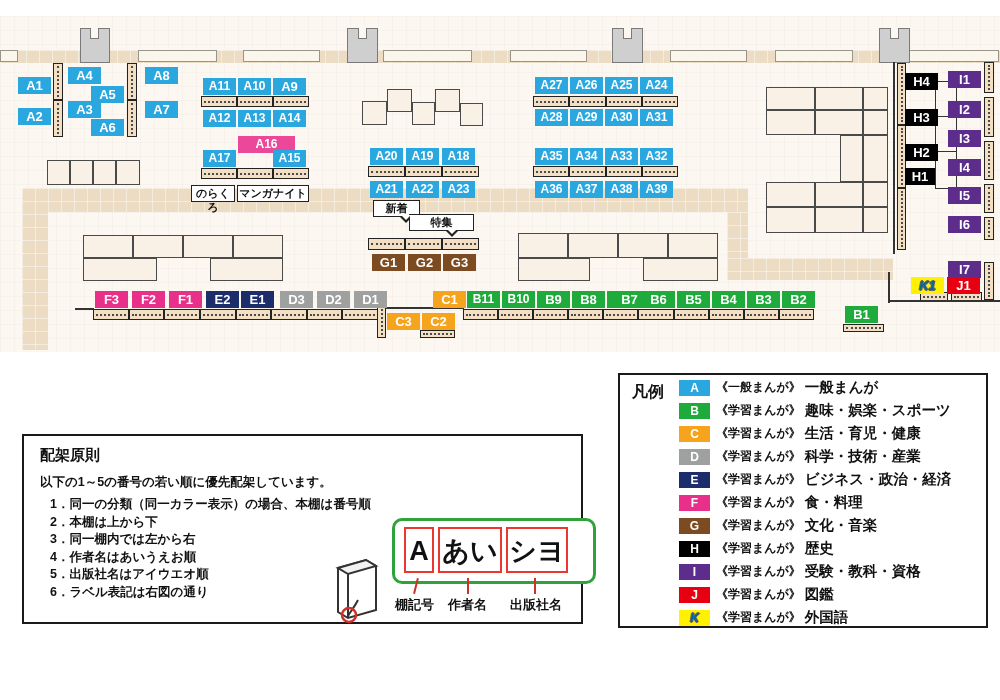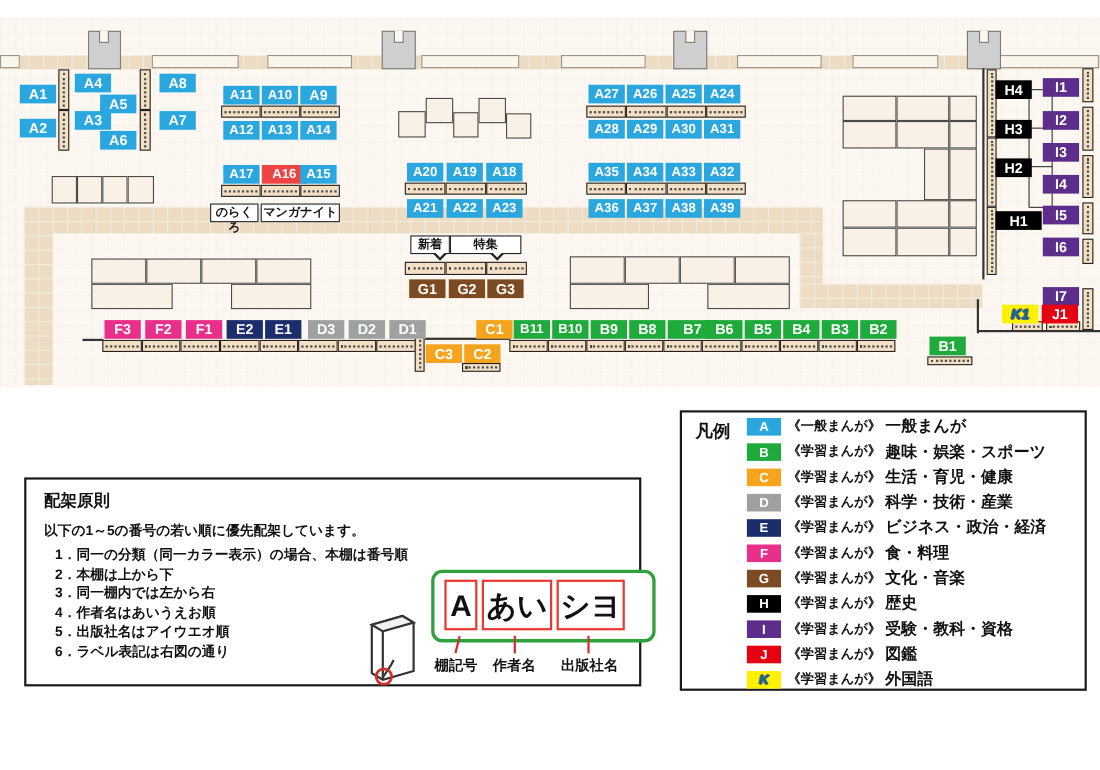--- a/index.html
+++ b/index.html
@@ -238,21 +238,21 @@
       <div class="abs lbl A" style="left: 91px; top: 119px; width: 33px; background: rgb(43, 167, 224);">A6</div>
       <div class="abs lbl A" style="left: 145px; top: 67px; width: 33px; background: rgb(43, 167, 224);">A8</div>
       <div class="abs lbl A" style="left: 145px; top: 101px; width: 33px; background: rgb(43, 167, 224);">A7</div>
       <div class="abs lbl A small" style="left: 203px; top: 78px; width: 33px; background: rgb(43, 167, 224);">A11</div>
       <div class="abs lbl A small" style="left: 238px; top: 78px; width: 33px; background: rgb(43, 167, 224);">A10</div>
       <div class="abs lbl A" style="left: 273px; top: 78px; width: 33px; background: rgb(43, 167, 224);">A9</div>
       <div class="abs lbl A small" style="left: 203px; top: 110px; width: 33px; background: rgb(43, 167, 224);">A12</div>
       <div class="abs lbl A small" style="left: 238px; top: 110px; width: 33px; background: rgb(43, 167, 224);">A13</div>
       <div class="abs lbl A small" style="left: 273px; top: 110px; width: 33px; background: rgb(43, 167, 224);">A14</div>
       <div class="abs lbl A small" style="left: 203px; top: 150px; width: 33px; background: rgb(43, 167, 224);">A17</div>
-      <div class="abs lbl A small" style="left: 238px; top: 150px; width: 41px; background: #ef4444;">A16</div>
+      <div class="abs lbl A small" style="left: 238px; top: 136px; width: 57px; background: #ec4899;">A16</div>
       <div class="abs lbl A small" style="left: 273px; top: 150px; width: 33px; background: rgb(43, 167, 224);">A15</div>
       <div class="abs lbl A small" style="left: 370px; top: 148px; width: 33px; background: rgb(43, 167, 224);">A20</div>
       <div class="abs lbl A small" style="left: 406px; top: 148px; width: 33px; background: rgb(43, 167, 224);">A19</div>
       <div class="abs lbl A small" style="left: 442px; top: 148px; width: 33px; background: rgb(43, 167, 224);">A18</div>
       <div class="abs lbl A small" style="left: 370px; top: 181px; width: 33px; background: rgb(43, 167, 224);">A21</div>
       <div class="abs lbl A small" style="left: 406px; top: 181px; width: 33px; background: rgb(43, 167, 224);">A22</div>
       <div class="abs lbl A small" style="left: 442px; top: 181px; width: 33px; background: rgb(43, 167, 224);">A23</div>
       <div class="abs lbl A small" style="left: 535px; top: 77px; width: 33px; background: rgb(43, 167, 224);">A27</div>
       <div class="abs lbl A small" style="left: 570px; top: 77px; width: 33px; background: rgb(43, 167, 224);">A26</div>
       <div class="abs lbl A small" style="left: 605px; top: 77px; width: 33px; background: rgb(43, 167, 224);">A25</div>
@@ -290,33 +290,33 @@
       <div class="abs lbl B" style="left: 677px; top: 291px; width: 33px; background: rgb(31, 170, 60);">B5</div>
       <div class="abs lbl B" style="left: 712px; top: 291px; width: 33px; background: rgb(31, 170, 60);">B4</div>
       <div class="abs lbl B" style="left: 747px; top: 291px; width: 33px; background: rgb(31, 170, 60);">B3</div>
       <div class="abs lbl B" style="left: 782px; top: 291px; width: 33px; background: rgb(31, 170, 60);">B2</div>
       <div class="abs lbl C" style="left: 387px; top: 313px; width: 33px; background: rgb(246, 164, 29);">C3</div>
       <div class="abs lbl C" style="left: 422px; top: 313px; width: 33px; background: rgb(246, 164, 29);">C2</div>
       <div class="abs lbl B" style="left: 845px; top: 306px; width: 33px; background: rgb(31, 170, 60);">B1</div>
       <div class="abs lbl H" style="left: 905px; top: 73px; width: 33px; background: rgb(0, 0, 0);">H4</div>
       <div class="abs lbl H" style="left: 905px; top: 109px; width: 33px; background: rgb(0, 0, 0);">H3</div>
       <div class="abs lbl H" style="left: 905px; top: 144px; width: 33px; background: rgb(0, 0, 0);">H2</div>
-      <div class="abs lbl H" style="left: 905px; top: 192px; width: 42px; background: rgb(0, 0, 0);">H1</div>
+      <div class="abs lbl H" style="left: 905px; top: 168px; width: 30px; background: rgb(0, 0, 0);">H1</div>
       <div class="abs lbl I" style="left: 948px; top: 71px; width: 33px; background: rgb(92, 45, 139);">I1</div>
       <div class="abs lbl I" style="left: 948px; top: 101px; width: 33px; background: rgb(92, 45, 139);">I2</div>
       <div class="abs lbl I" style="left: 948px; top: 130px; width: 33px; background: rgb(92, 45, 139);">I3</div>
       <div class="abs lbl I" style="left: 948px; top: 159px; width: 33px; background: rgb(92, 45, 139);">I4</div>
       <div class="abs lbl I" style="left: 948px; top: 187px; width: 33px; background: rgb(92, 45, 139);">I5</div>
       <div class="abs lbl I" style="left: 948px; top: 216px; width: 33px; background: rgb(92, 45, 139);">I6</div>
       <div class="abs lbl I" style="left: 948px; top: 261px; width: 33px; background: rgb(92, 45, 139);">I7</div>
       <div class="abs lbl K" style="left: 911px; top: 277px; width: 33px; background: rgb(255, 241, 0);">K1</div>
       <div class="abs lbl J" style="left: 947px; top: 277px; width: 33px; background: rgb(230, 0, 18);">J1</div>
       <div class="abs tag" style="left: 191px; top: 185px; width: 44px;">のらくろ</div>
       <div class="abs tag" style="left: 237px; top: 185px; width: 72px;">マンガナイト</div>
-      <div class="abs tag bubble" style="left: 373px; top: 214px; width: 36px;">新着</div>
+      <div class="abs tag bubble" style="left: 373px; top: 200px; width: 47px;">新着</div>
       <div class="abs tag bubble" style="left: 409px; top: 214px; width: 65px;">特集</div>
     </div>
 
   <div class="abs panel" style="left:22px;top:434px;width:561px;height:190px;">
     <div class="abs p-title" style="left:16px;top:10px;">配架原則</div>
     <div class="abs p-intro" style="left:16px;top:38px;">以下の1～5の番号の若い順に優先配架しています。</div>
     <div class="abs" id="principles-list" style="left:26px;top:60px;width:330px;">
         <div class="p-item">1．同一の分類（同一カラー表示）の場合、本棚は番号順</div>
         <div class="p-item">2．本棚は上から下</div>
         <div class="p-item">3．同一棚内では左から右</div>

